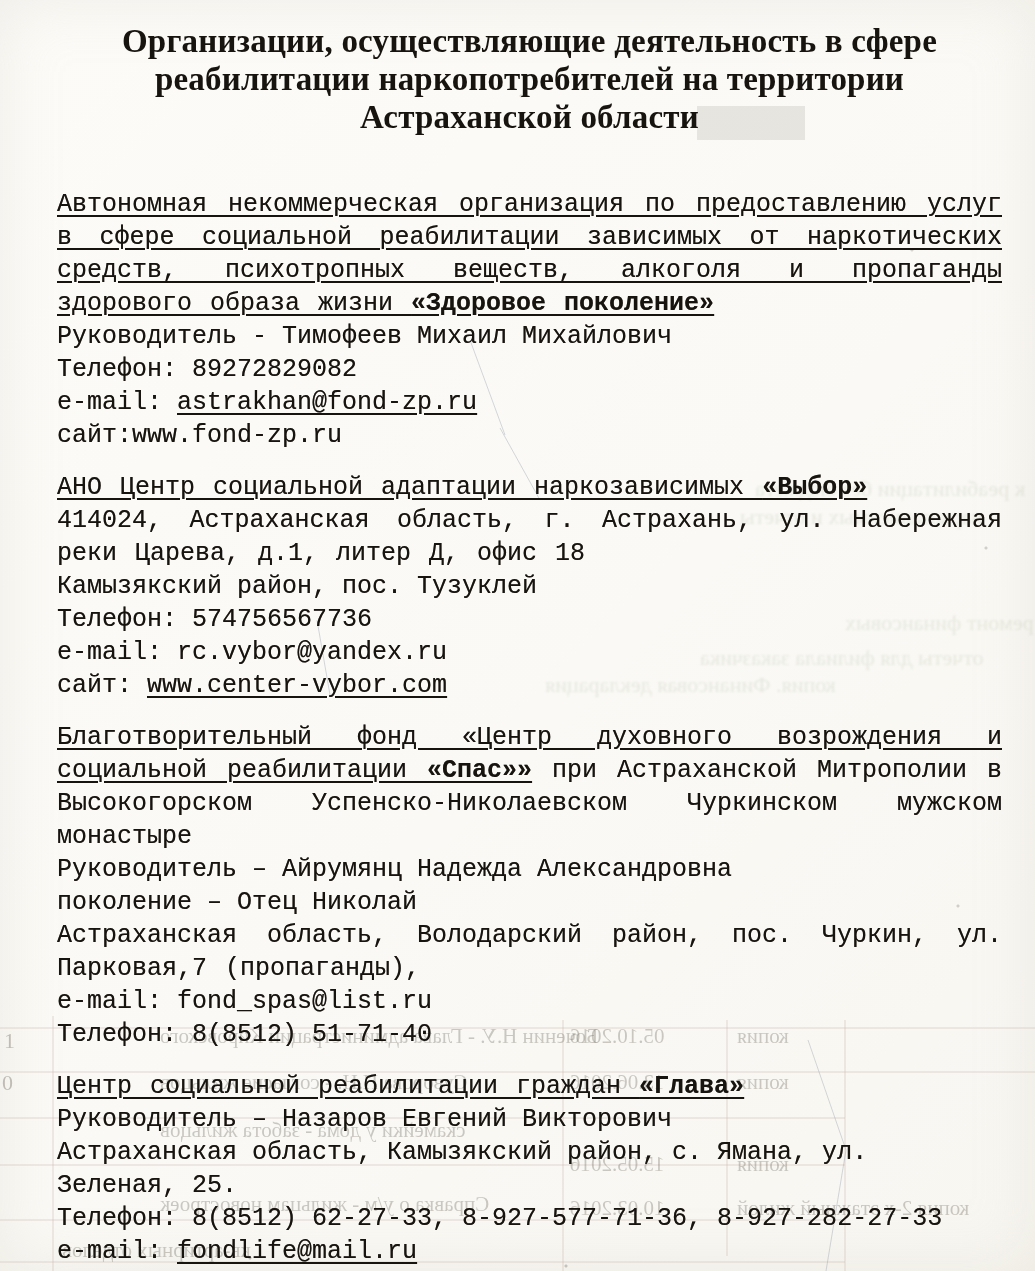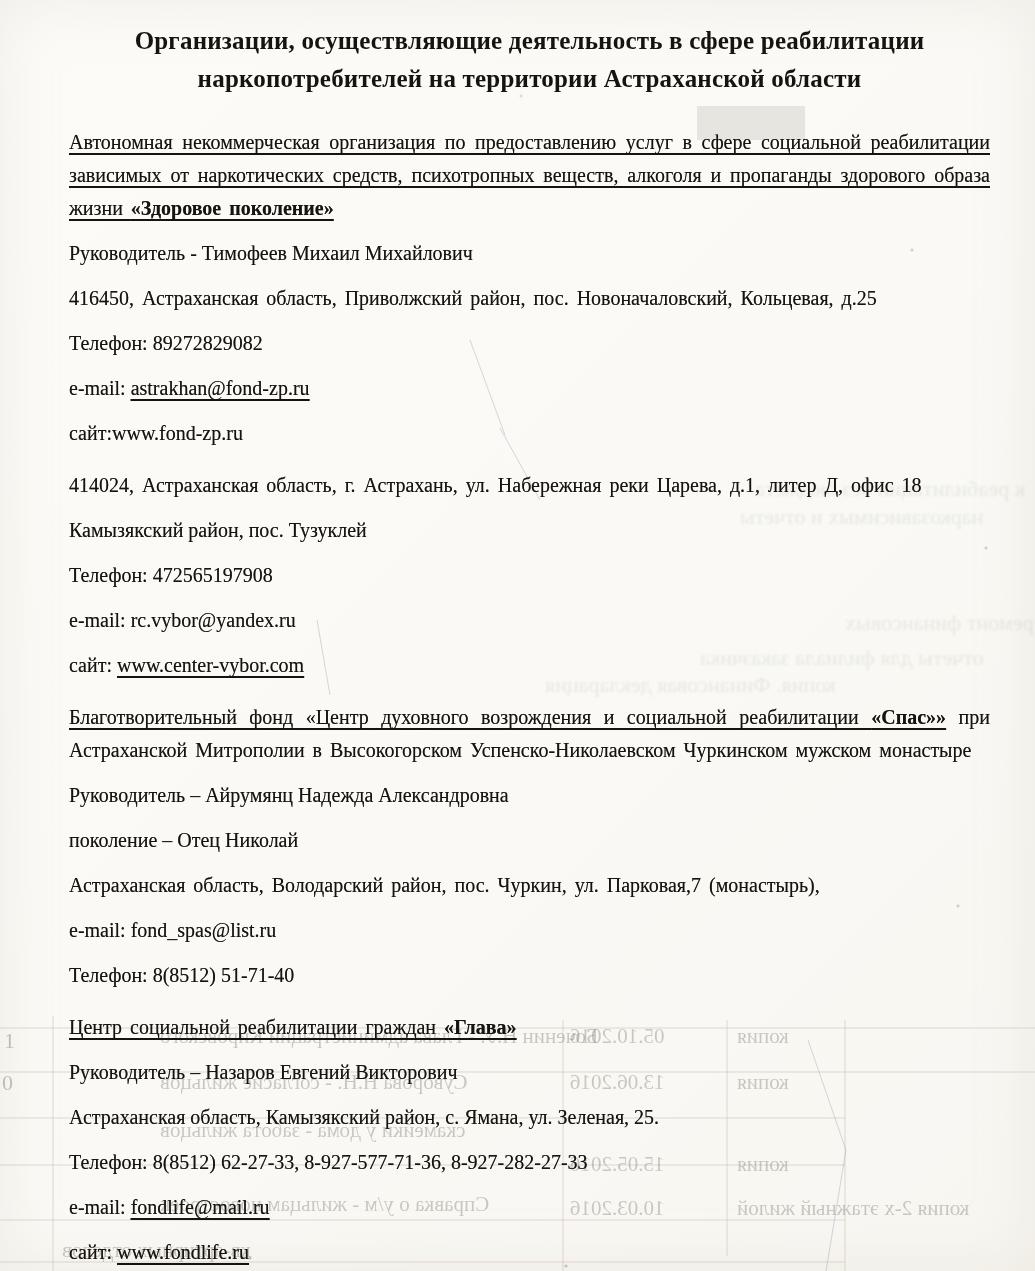--- a/index.html
+++ b/index.html
@@ -14,33 +14,34 @@
     background:linear-gradient(135deg,#fcfbf8 0%,#faf9f5 55%,#f8f6f1 100%);
     overflow:hidden;
     box-shadow:inset 0 0 60px rgba(205,198,185,.25);
     color:#17130f;
   }
   .content{
     position:absolute;left:57px;top:22px;width:945px;
   }
   .doc-title{
     font-weight:bold;
-    font-size:25px;line-height:38px;
+    font-size:33px;line-height:38px;
     text-align:center;
     max-width:900px;
-    margin:0 auto 28px auto;
+    margin:0 auto 52px auto;
     letter-spacing:.2px;
   }
   .org{margin:0;}
   .org + .org{margin-top:19px;}
   .para{
-    margin:12px;
-    font-size:20px;
+    margin:0;
+    font-size:25px;
     line-height:33px;
     text-shadow:0 0 .5px rgba(23,19,15,.55);
+    font-family:Liberation Mono, monospace;
   }
   .para.justify{text-align:justify;word-spacing:3px;}
   .para.left{text-align:left;}
   .u{
     text-decoration:underline;
     text-decoration-thickness:2px;
     text-underline-offset:4px;
     text-decoration-color:#17130f;
   }
   .b{font-weight:bold;}
@@ -119,37 +120,37 @@
       <div class="ghost margin-num" style="left: 2px; top: 1070px;">0</div>
     </div>
   <div class="speckles"></div>
 
   <div class="content">
     <div class="doc-title">Организации, осуществляющие деятельность в сфере реабилитации наркопотребителей на территории Астраханской области</div>
     <div>
         <div class="org">
           <p class="para justify heading"><span class="u">Автономная некоммерческая организация по предоставлению услуг в сфере социальной реабилитации зависимых от наркотических средств, психотропных веществ, алкоголя и пропаганды здорового образа жизни </span><span class="u b">«Здоровое поколение»</span></p>
           <p class="para left"><span>Руководитель - Тимофеев Михаил Михайлович</span></p>
-          <p class="para justify"><span>416450, Астраханская область, Приволжский район, пос. Новоначаловский, Кольцевая, д.25</span></p>
           <p class="para left"><span>Телефон: 89272829082</span></p>
           <p class="para left"><span>e-mail: </span><span class="u">astrakhan@fond-zp.ru</span></p>
           <p class="para left"><span>сайт:www.fond-zp.ru</span></p>
         </div>
         <div class="org">
+          <p class="para justify heading"><span class="u">АНО Центр социальной адаптации наркозависимых </span><span class="u b">«Выбор»</span></p>
           <p class="para justify"><span>414024, Астраханская область, г. Астрахань, ул. Набережная реки Царева, д.1, литер Д, офис 18</span></p>
           <p class="para left"><span>Камызякский район, пос. Тузуклей</span></p>
-          <p class="para left"><span>Телефон: 472565197908</span></p>
+          <p class="para left"><span>Телефон: 574756567736</span></p>
           <p class="para left"><span>e-mail: rc.vybor@yandex.ru</span></p>
           <p class="para left"><span>сайт: </span><span class="u">www.center-vybor.com</span></p>
         </div>
         <div class="org">
           <p class="para justify heading"><span class="u">Благотворительный фонд «Центр духовного возрождения и социальной реабилитации </span><span class="u b">«Спас»»</span><span> при Астраханской Митрополии в Высокогорском Успенско-Николаевском Чуркинском мужском монастыре</span></p>
           <p class="para left"><span>Руководитель – Айрумянц Надежда Александровна</span></p>
           <p class="para left"><span>поколение – Отец Николай</span></p>
-          <p class="para justify"><span>Астраханская область, Володарский район, пос. Чуркин, ул. Парковая,7 (монастырь),</span></p>
+          <p class="para justify"><span>Астраханская область, Володарский район, пос. Чуркин, ул. Парковая,7 (пропаганды),</span></p>
           <p class="para left"><span>e-mail: fond_spas@list.ru</span></p>
           <p class="para left"><span>Телефон: 8(8512) 51-71-40</span></p>
         </div>
         <div class="org">
           <p class="para justify heading"><span class="u">Центр социальной реабилитации граждан </span><span class="u b">«Глава»</span></p>
           <p class="para left"><span>Руководитель – Назаров Евгений Викторович</span></p>
           <p class="para left"><span>Астраханская область, Камызякский район, с. Ямана, ул. Зеленая, 25.</span></p>
           <p class="para left"><span>Телефон: 8(8512) 62-27-33, 8-927-577-71-36, 8-927-282-27-33</span></p>
           <p class="para left"><span>e-mail: </span><span class="u">fondlife@mail.ru</span></p>
           <p class="para left"><span>сайт: </span><span class="u">www.fondlife.ru</span></p>

